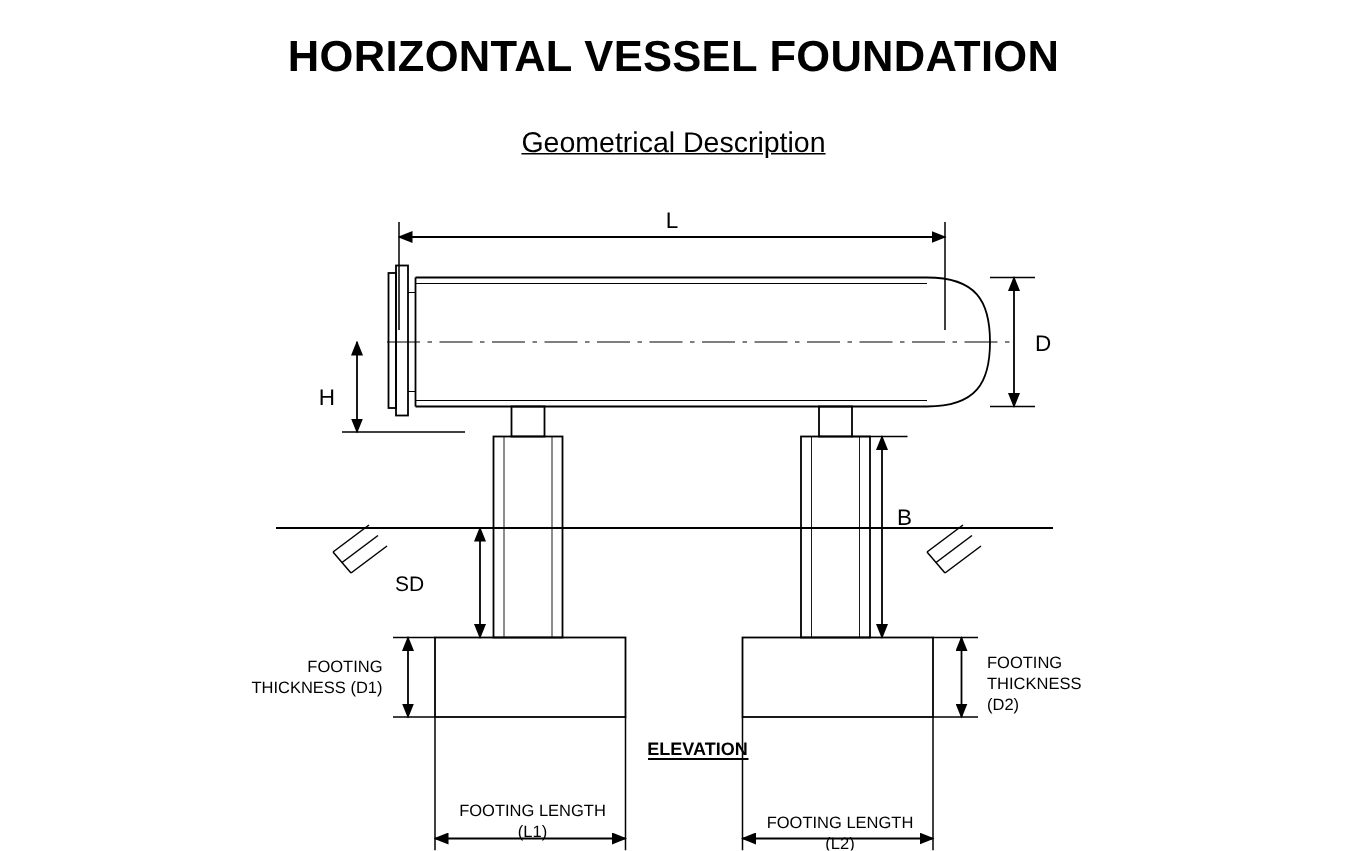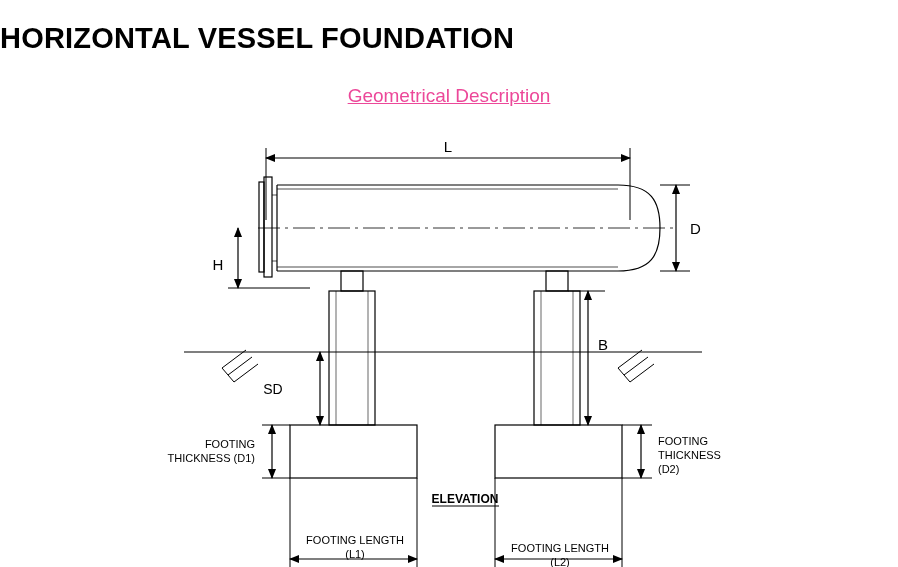--- a/index.html
+++ b/index.html
@@ -12,33 +12,34 @@
     height: 567px;
     position: relative;
     font-family: "Liberation Sans", sans-serif;
     overflow: hidden;
   }
   #page-title {
     position: absolute;
     top: 22px;
     left: 0;
     width: 898px;
+    text-align: center;
     font-size: 29px;
     font-weight: bold;
     color: #000000;
     letter-spacing: 0.2px;
   }
   #page-subtitle {
     position: absolute;
     top: 85px;
     left: 0;
     width: 898px;
     text-align: center;
     font-size: 19px;
-    color: #ec4899;
+    color: #000000;
     text-decoration: underline;
   }
   #drawing-area {
     position: absolute;
     top: 125px;
     left: 0;
     width: 898px;
     height: 442px;
   }
   svg { display: block; }

